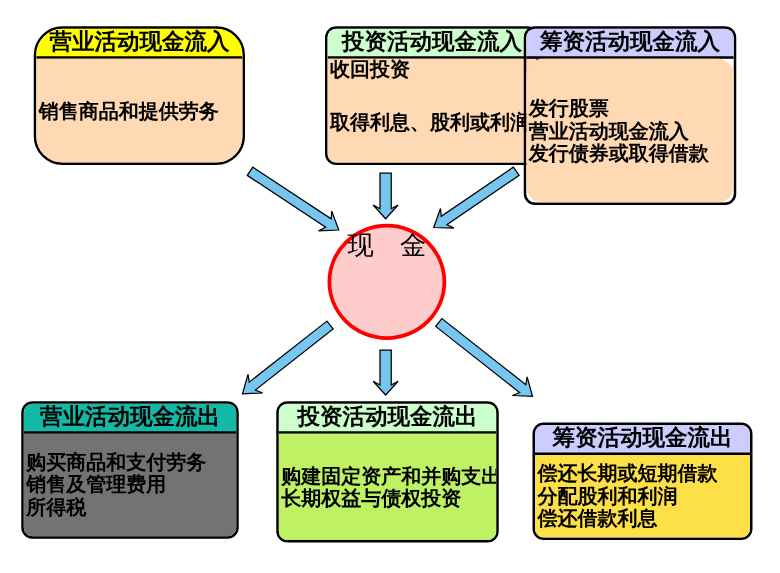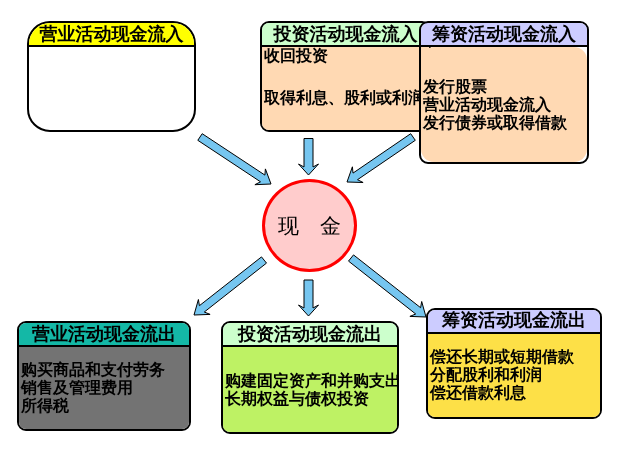--- a/index.html
+++ b/index.html
@@ -11,33 +11,36 @@
   .flowbox .hdr { box-sizing:border-box; height:24px; border-bottom:2px solid #000;
                   display:flex; align-items:center; justify-content:center;
                   font-weight:bold; font-size:18px; line-height:22px; color:#000;
                   letter-spacing:0px; white-space:nowrap; }
   .flowbox .bdy { flex:1; display:flex; flex-direction:column; justify-content:center;
                   padding:0 2px; }
   .flowbox .bdy .ln { font-weight:bold; font-size:16px; line-height:18px; color:#000;
                       white-space:nowrap; }
   .cash { position:absolute; left:262px; top:179px; width:95px; height:93px;
           box-sizing:border-box; background:#FFCCCC; border:3px solid #FF0000;
-          border-radius:50%; display:flex; align-items:center; justify-content:center; }
+          border-radius:50%; display:flex; justify-content:center; }
   .cash .lbl { font-family:"DejaVu Serif", serif; font-weight:normal;
                font-size:21px; color:#000; white-space:pre; }
   svg.arrows { position:absolute; left:0; top:0; pointer-events:none; }
   svg.arrows polygon { fill:#76C6F0; stroke:#000; stroke-width:1; stroke-linejoin:miter; }
 </style>
 </head>
 <body>
 
 <div class="canvas">
 
   <div class="flowbox" style="left:27px; top:21px; width:169px; height:111px;border-radius:23px;">
     <div class="hdr" style="background-color: rgb(255, 255, 0);">营业活动现金流入</div>
+    <div class="bdy" style="background-color: rgb(255, 217, 179);">
+      <div class="ln">销售商品和提供劳务</div>
+    </div>
   </div>
 
   <div class="flowbox" style="left:221px; top:21px; width:171px; height:111px;margin-left:39px;">
     <div class="hdr" style="background-color: rgb(204, 255, 204);">投资活动现金流入</div>
     <div class="bdy" style="background-color: rgb(255, 217, 179); gap: 24px;">
       <div class="ln">收回投资</div>
       <div class="ln">取得利息、股利或利润</div>
       <div class="ln">出售固定资产</div>
     </div>
   </div>
@@ -61,21 +64,21 @@
   </div>
 
   <div class="flowbox" style="left:221px; top:321px; width:178px; height:113px;">
     <div class="hdr" style="background-color: rgb(204, 255, 204);">投资活动现金流出</div>
     <div class="bdy" style="background-color: #bef264;">
       <div class="ln">购建固定资产和并购支出</div>
       <div class="ln">长期权益与债权投资</div>
     </div>
   </div>
 
-  <div class="flowbox" style="left:426px; top:308px; width:176px; height:111px;font-family:Liberation Mono, monospace;">
+  <div class="flowbox" style="left:426px; top:338px; width:176px; height:94px;">
     <div class="hdr" style="background-color: rgb(204, 204, 255);">筹资活动现金流出</div>
     <div class="bdy" style="background-color: #fde047;">
       <div class="ln">偿还长期或短期借款</div>
       <div class="ln">分配股利和利润</div>
       <div class="ln">偿还借款利息</div>
     </div>
   </div>
 
   <svg class="arrows" width="624" height="458" viewBox="0 0 624 458">
     <polygon points="197.8,140.3 260.5,181.8 254.9,184.7 271.0,184.0 265.4,168.9 264.9,175.1 202.2,133.7" style="fill: rgb(118, 198, 240); stroke: rgb(0, 0, 0);"></polygon>

